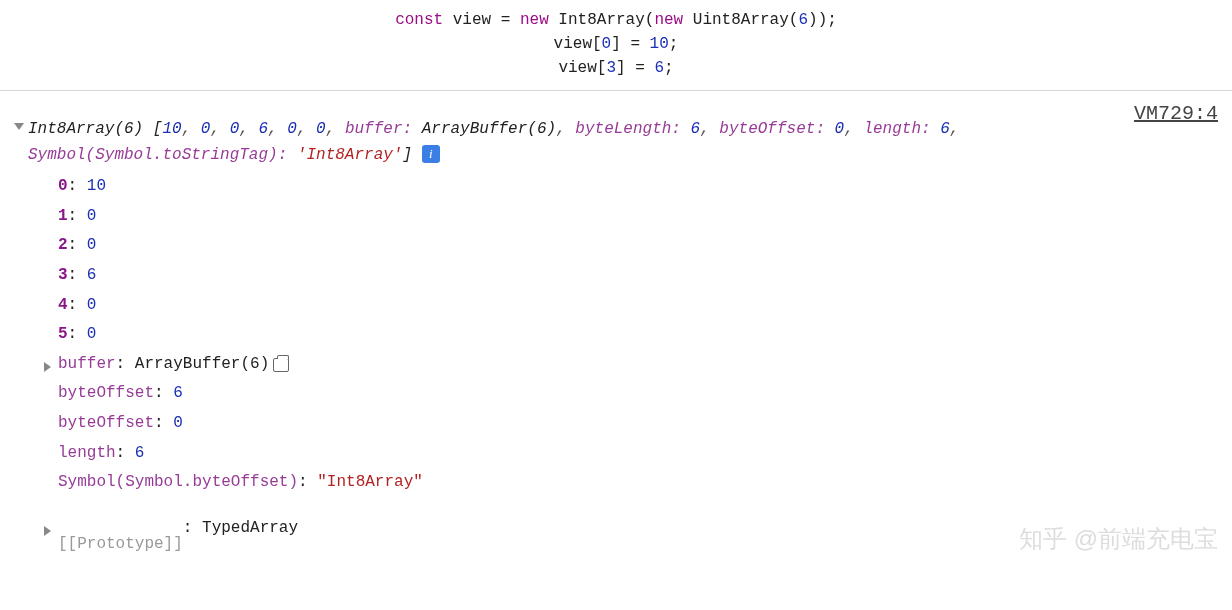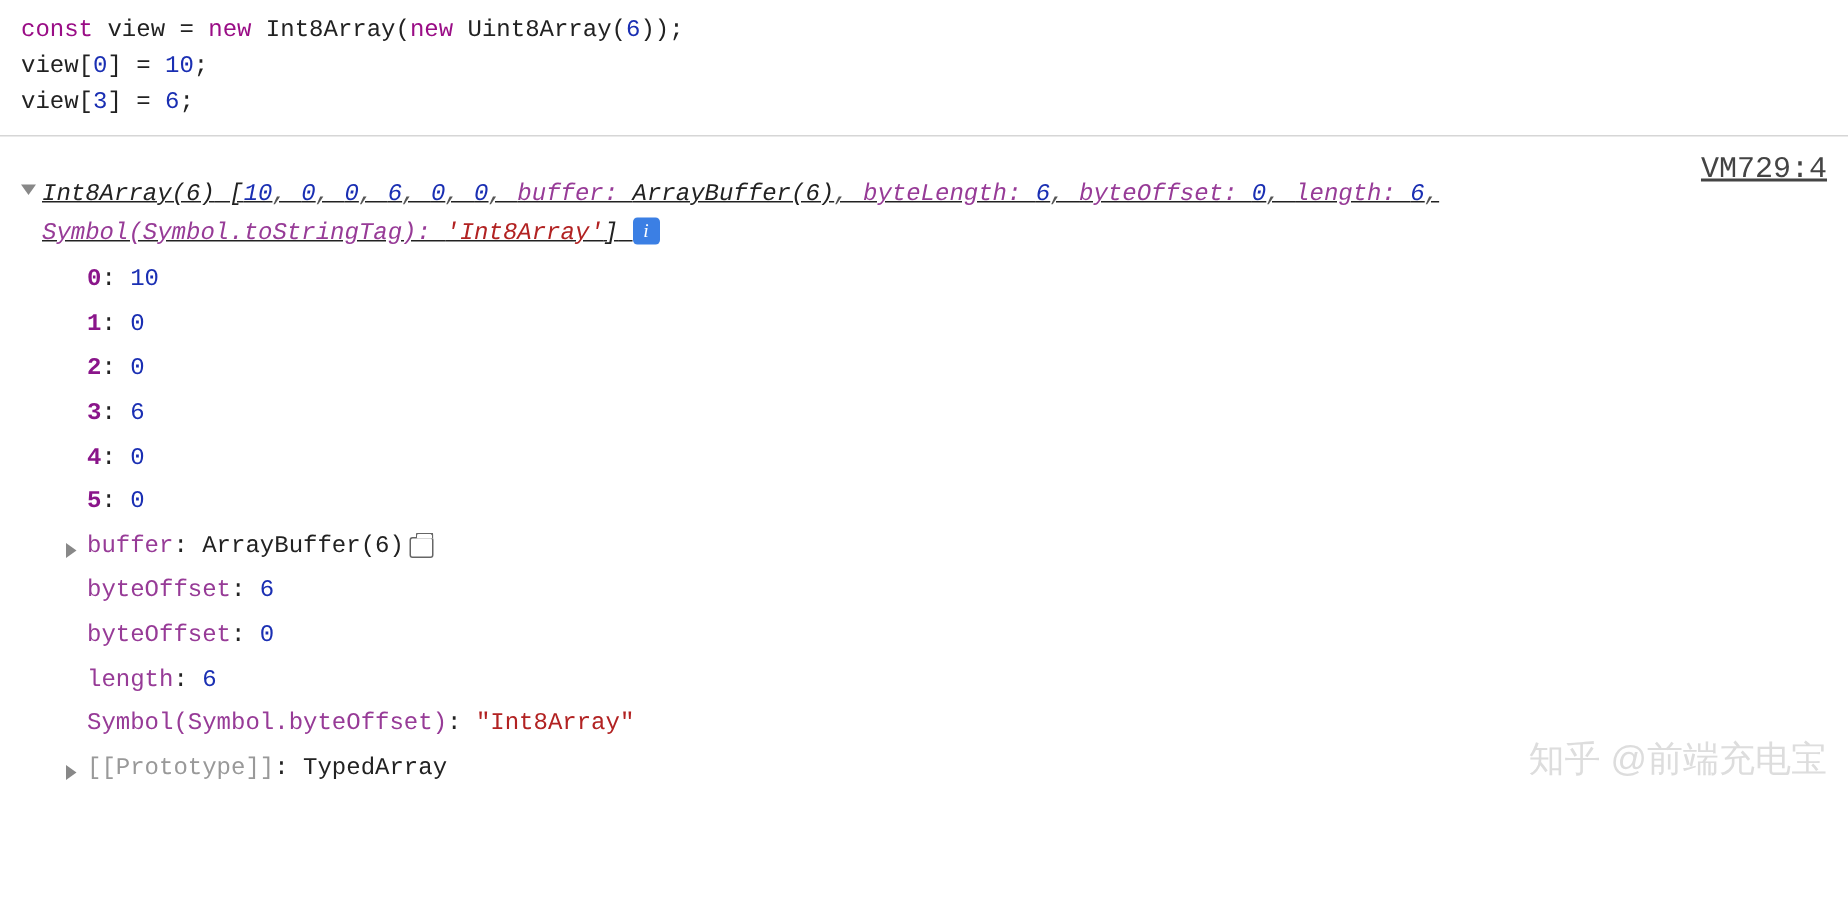--- a/index.html
+++ b/index.html
@@ -8,42 +8,41 @@
       font-size: 16px;
       background: #ffffff;
       color: #222;
       line-height: 1.5;
       padding: 0;
     }
     .code-section {
       padding: 8px 14px 10px 14px;
       border-bottom: 1px solid #d6d6d6;
     }
-    .code-line { white-space: pre; }
+    .code-line { white-space: pre; text-align: center; }
     .kw-const { color: #9a0d86; }  
     .kw-new   { color: #9a0d86; }  
     .ident    { color: #222; }
     .num      { color: #1a2fb3; }
     .punct    { color: #222; }
     .console-section {
       padding: 8px 14px 10px 14px;
       position: relative;
     }
     .source-link {
       position: absolute;
       top: 8px; right: 14px;
       color: #444;
       text-decoration: underline;
       font-size: 20px;
     }
     .log-row {
       display: flex;
       align-items: flex-start;
       margin-top: 18px;
-      text-decoration: underline;
     }
     .disclose {
       width: 0; height: 0;
       border-style: solid;
       margin-top: 6px; margin-right: 4px;
       flex-shrink: 0;
     }
     .disclose.open {
       border-width: 7px 5px 0 5px;
       border-color: #888 transparent transparent transparent;
@@ -88,21 +87,21 @@
     }
     .prop-line .disclose-slot {
       width: 14px;
       display: inline-flex;
       justify-content: flex-start;
     }
     .idx-key { color: #8a158a; font-weight: bold; }
     .colon { color: #222; }
     .idx-val { color: #1a2fb3; }
     .proto-key { color: #973b97; }
-    .dim-key { color: #999; }
+    .dim-key { color: #999; margin-top: 32px; }
     .obj-val { color: #222; }
     .str-val { color: #b22222; }
     .memory-icon {
       display: inline-block;
       width: 16px; height: 14px;
       border: 1.3px solid #666;
       border-radius: 2px;
       position: relative;
       margin-left: 4px;
       vertical-align: middle;

